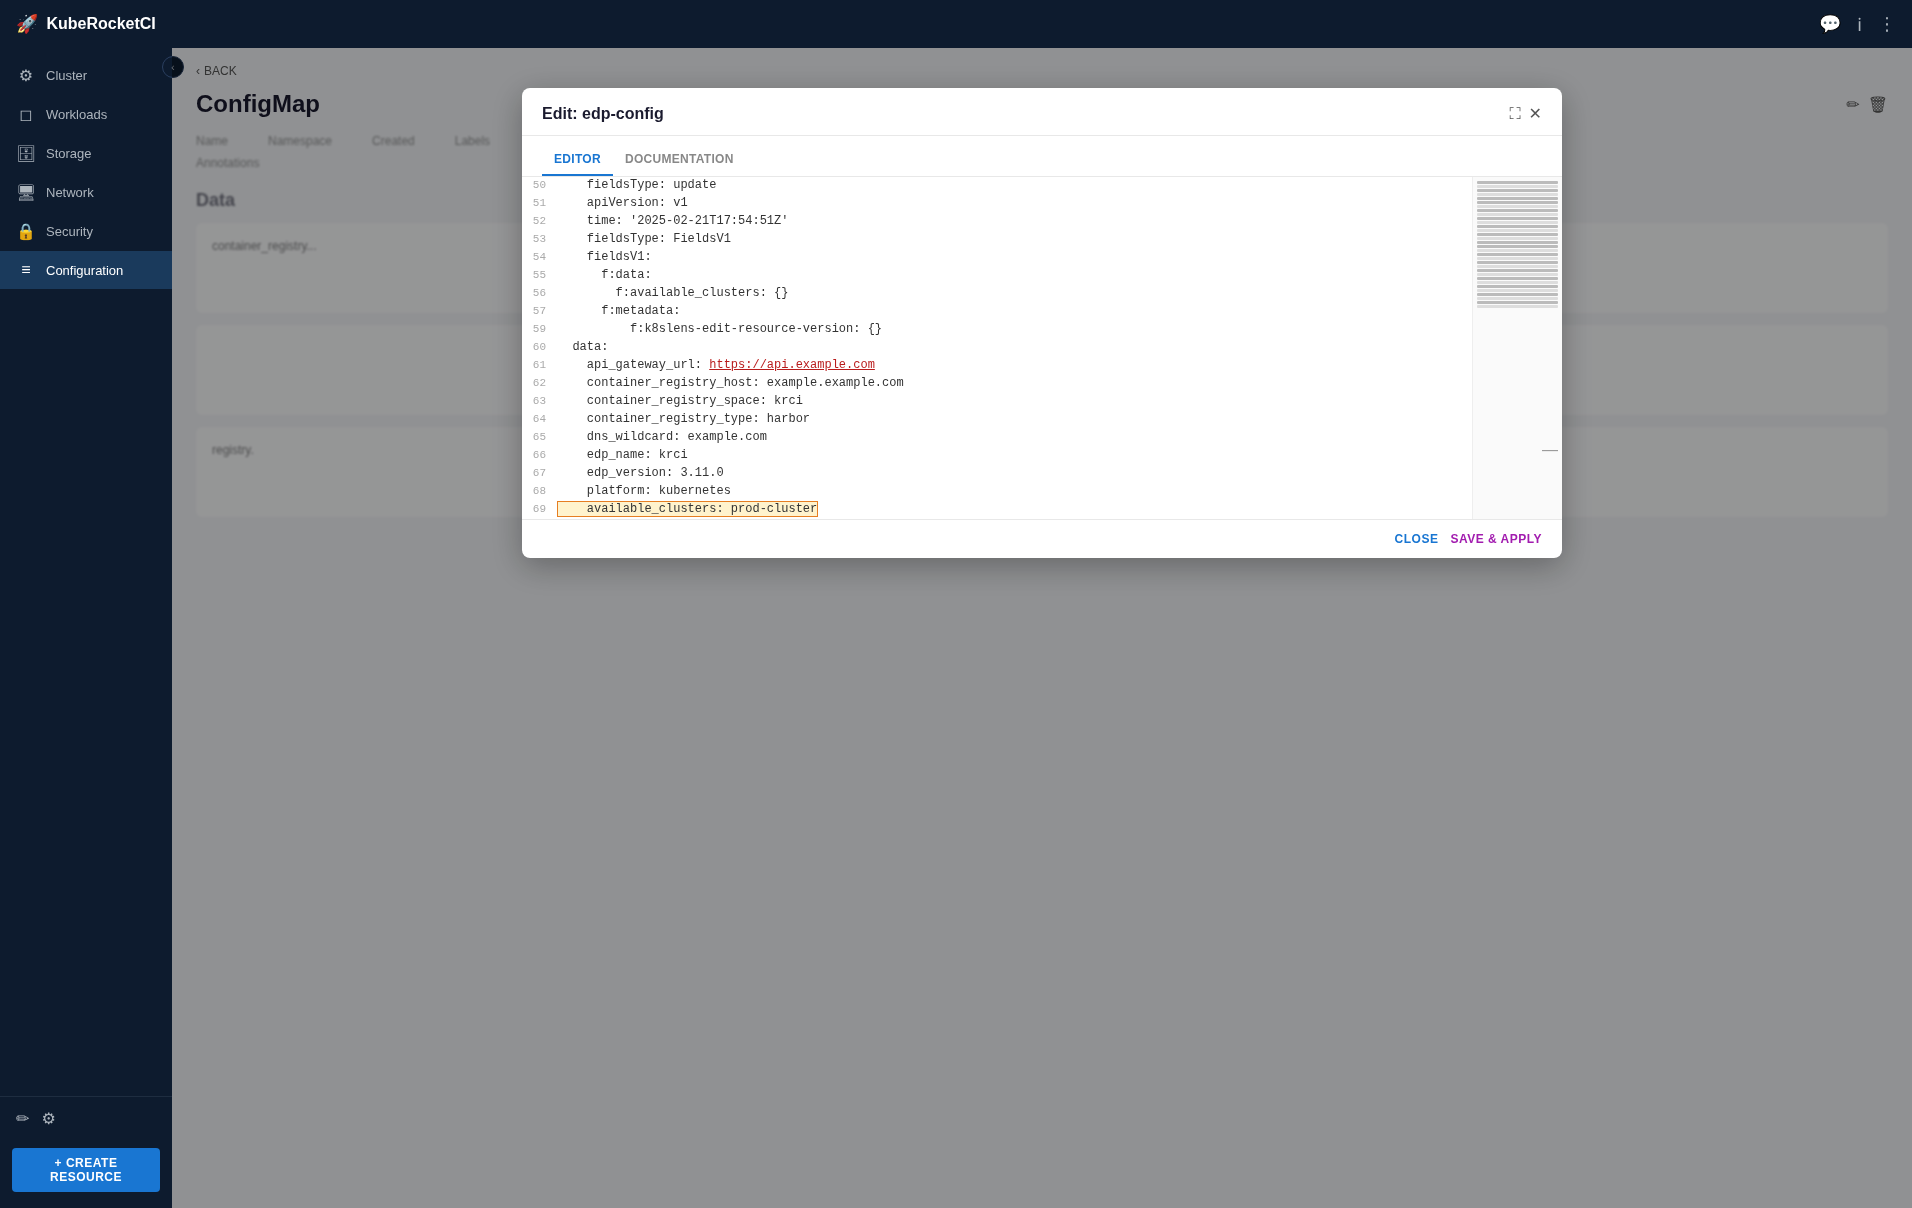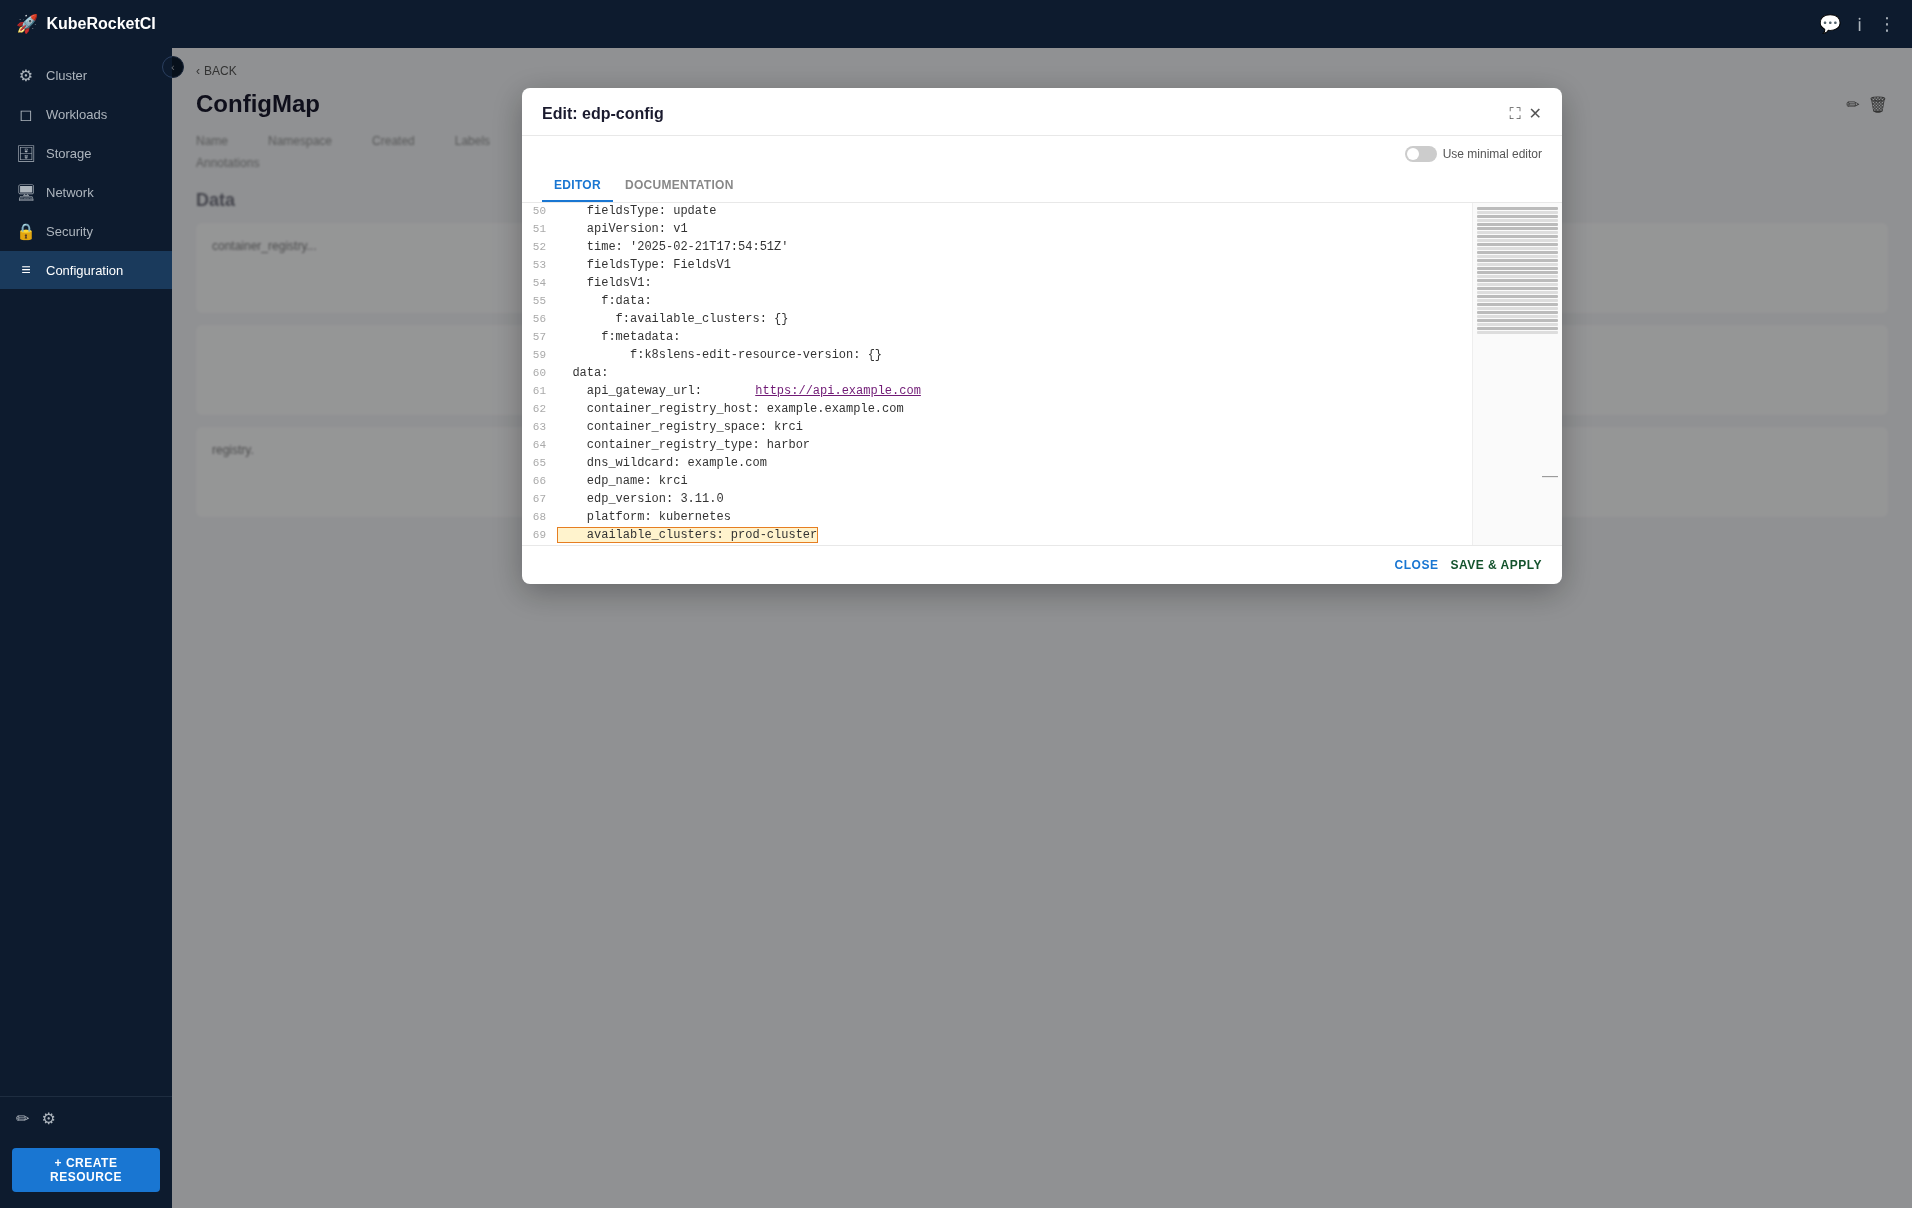--- a/index.html
+++ b/index.html
@@ -310,23 +310,22 @@
     .line-content {
       color: #333;
       font-size: 12px;
       white-space: pre;
     }
     .line-content.highlighted {
       background: #fff3cd;
       outline: 1px solid #e67e22;
     }
     .link-text {
-      color: #701a75;
+      color: #b91c1c;
       text-decoration: underline;
-      margin-left: 46px;
     }
     .minimap {
       width: 90px;
       background: #fafafa;
       border-left: 1px solid #eee;
       overflow: hidden;
       position: relative;
     }
     .minimap-content {
       padding: 4px;
@@ -351,21 +350,21 @@
       border: none;
       color: #1976d2;
       font-size: 12px;
       font-weight: 600;
       cursor: pointer;
       letter-spacing: 0.5px;
     }
     .btn-save-apply {
       background: none;
       border: none;
-      color: #14532d;
+      color: #a21caf;
       font-size: 12px;
       font-weight: 600;
       cursor: pointer;
       letter-spacing: 0.5px;
     }
   </style>
 </head>
 <body>
 
 <div class="topbar">
@@ -462,26 +461,20 @@
       <div class="modal">
 
         <div class="modal-header">
           <span class="modal-title">Edit: edp-config</span>
           <div class="modal-header-actions">
             <button class="modal-header-btn">⛶</button>
             <button class="modal-header-btn">✕</button>
           </div>
         </div>
 
-        <div class="modal-toolbar">
-          <div class="use-minimal-toggle">
-            <div class="toggle-switch"></div>
-            <span>Use minimal editor</span>
-          </div>
-        </div>
 
         <div class="modal-tabs">
           <div class="modal-tab active">EDITOR</div>
           <div class="modal-tab">DOCUMENTATION</div>
         </div>
 
         <div class="modal-body">
           <div class="editor-area">
             <div class="editor-line">
               <span class="line-num">50</span>

